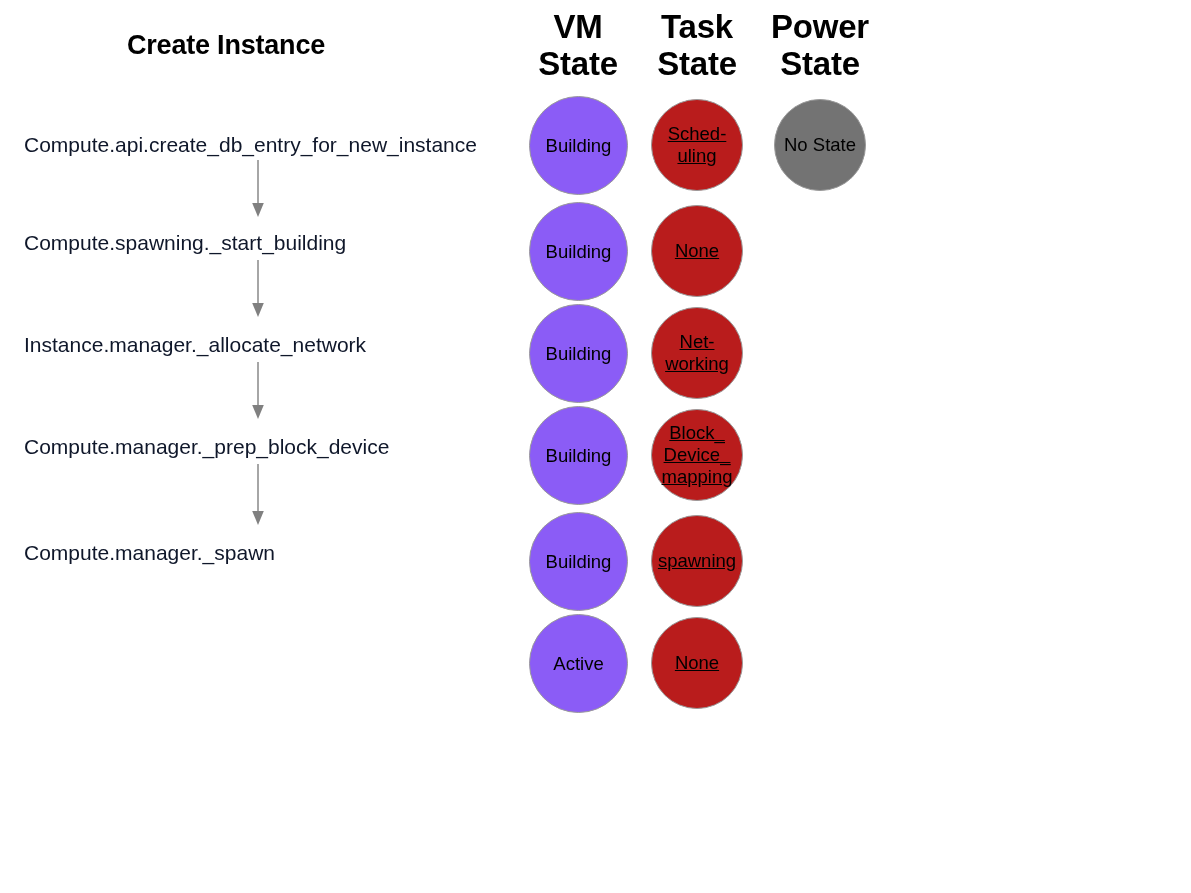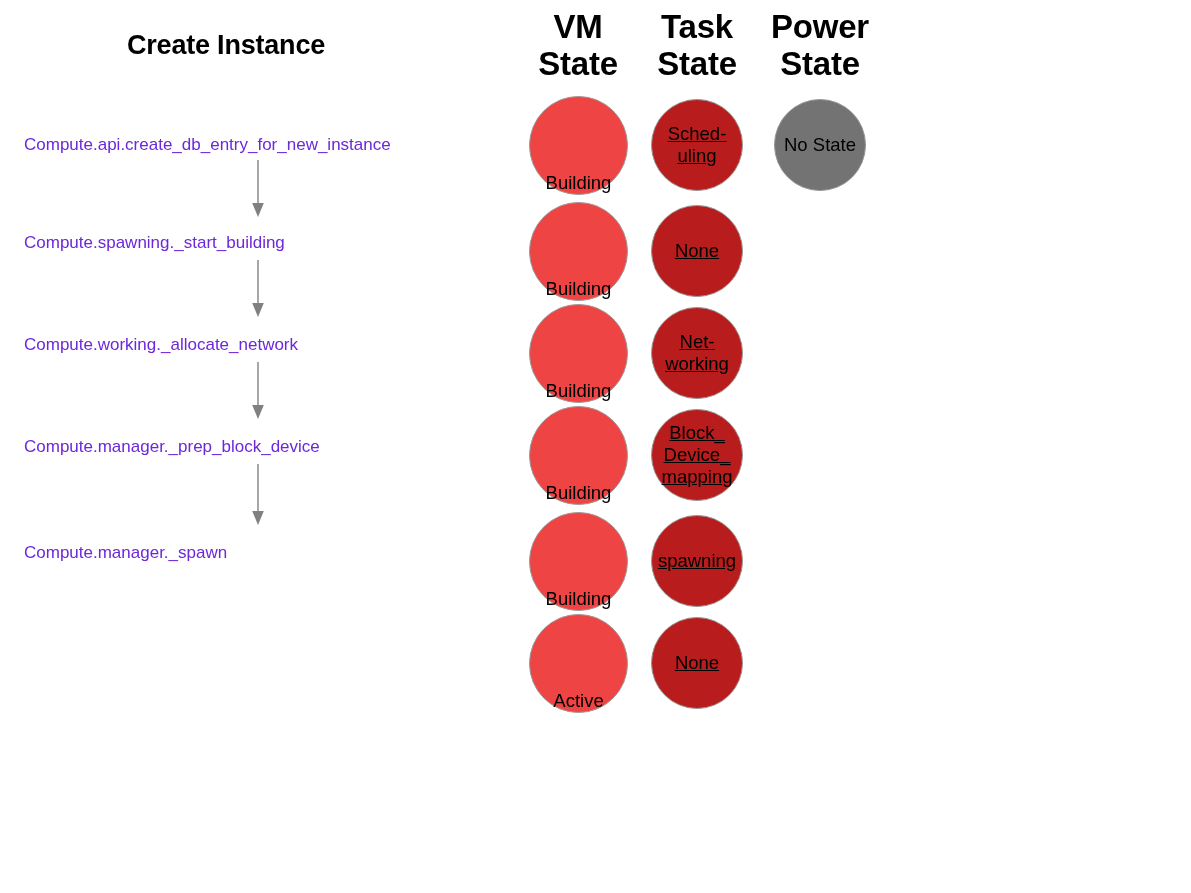--- a/index.html
+++ b/index.html
@@ -51,24 +51,24 @@
     display: block;
   }
   #hdr-vm    { left: 503px; }
   #hdr-task  { left: 622px; }
   #hdr-power { left: 745px; }
 
   
   .step-label {
     position: absolute;
     left: 24px;
-    font-size: 17px;
+    font-size: 21px;
     line-height: 22px;
     white-space: nowrap;
-    color: #6d28d9;
+    color: #0f172a;
   }
 
   
   .arrow {
     position: absolute;
     left: 249px;
     width: 18px;
   }
   .arrow svg { display: block; }
 
@@ -85,24 +85,23 @@
     font-size: 18.5px;
     line-height: 22px;
   }
   .state-circle .circle-text {
     display: block;
     white-space: pre-line;
     width: 118px;
     text-align: center;
   }
   .state-circle.vm {
-    background: #ef4444;
+    background: #8b5cf6;
     width: 99px;
     height: 99px;
-    align-items: flex-end;
   }
   .state-circle.task {
     background: #b91c1c;
     width: 92px;
     height: 92px;
     text-decoration: underline;
   }
   .state-circle.power {
     background: #737373;
     width: 92px;
@@ -124,21 +123,21 @@
     <span class="hl">Task</span>
     <span class="hl">State</span>
   </div>
   <div class="col-header" id="hdr-power">
     <span class="hl">Power</span>
     <span class="hl">State</span>
   </div>
 
   <div class="step-label" style="top:134px">Compute.api.create_db_entry_for_new_instance</div>
   <div class="step-label" style="top:232px">Compute.spawning._start_building</div>
-  <div class="step-label" style="top:334px">Compute.working._allocate_network</div>
+  <div class="step-label" style="top:334px">Instance.manager._allocate_network</div>
   <div class="step-label" style="top:436px">Compute.manager._prep_block_device</div>
   <div class="step-label" style="top:542px">Compute.manager._spawn</div>
 
   <div class="arrow" style="top:160px; height:58px">
     <svg width="18" height="58" viewBox="0 0 18 58">
       <line x1="9" y1="0" x2="9" y2="44" stroke="#808080" stroke-width="1.4"></line>
       <polygon points="3.2,43 14.8,43 9,57" fill="#808080"></polygon>
     </svg>
   </div>
   <div class="arrow" style="top:260px; height:58px">

